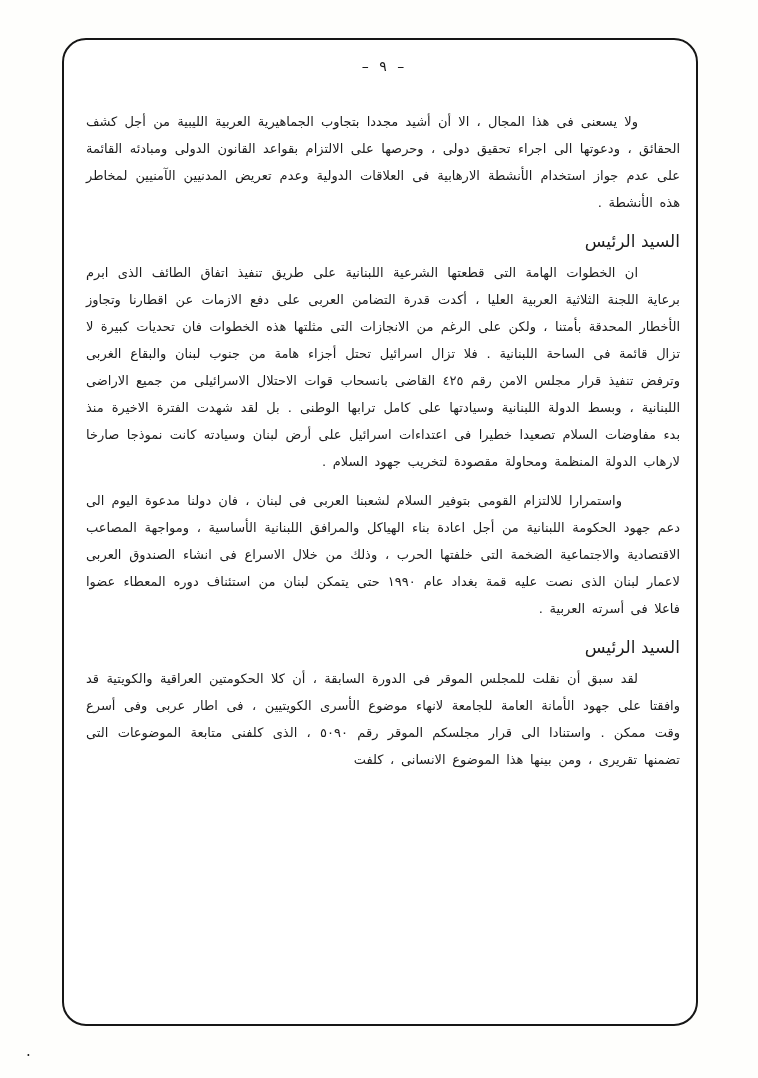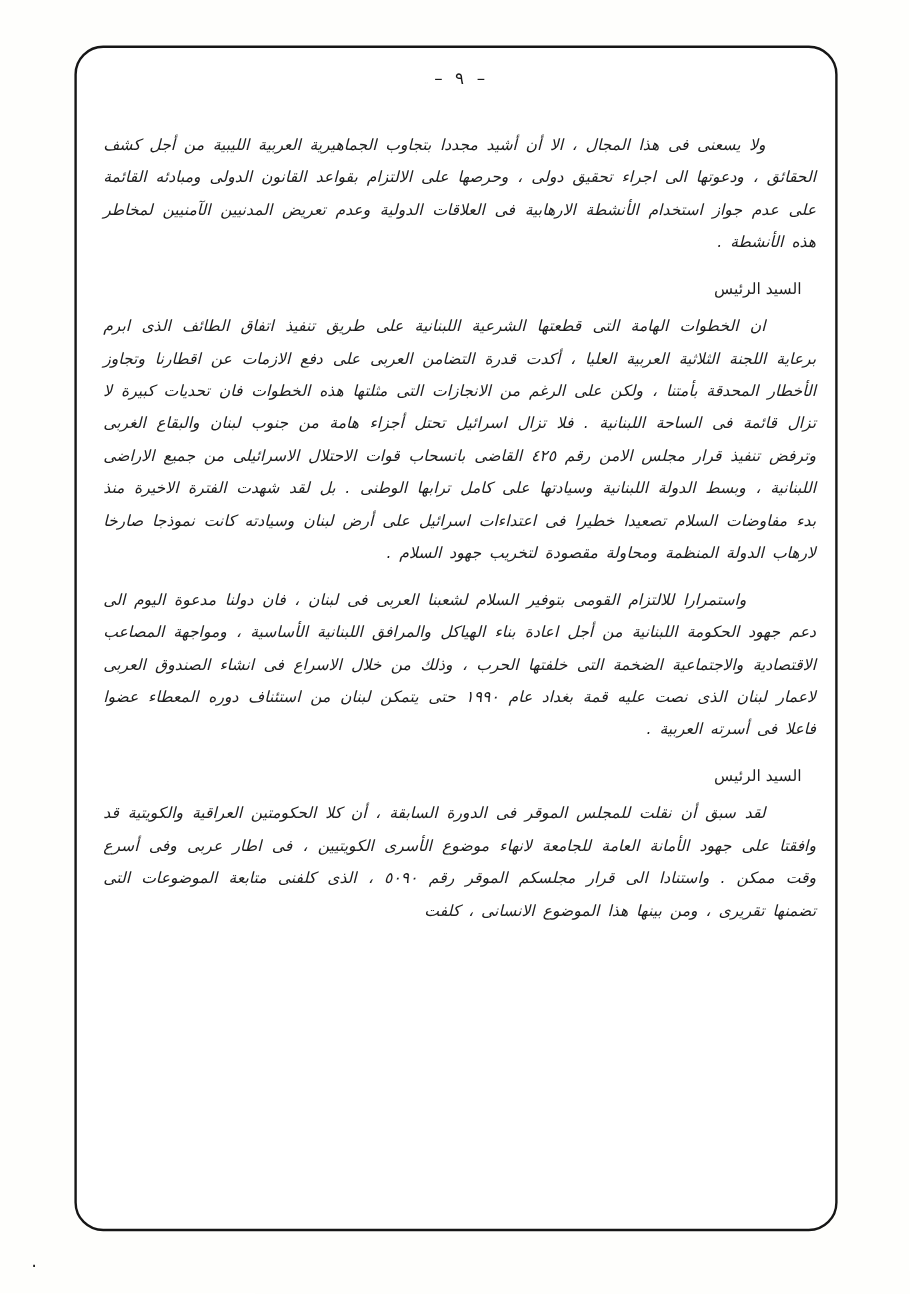--- a/index.html
+++ b/index.html
@@ -45,30 +45,29 @@
   }
   p.para {
     font-size: 13px;
     line-height: 27px;
     text-align: justify;
     text-align-last: right;
     text-indent: 42px;
     margin: 0 0 12px 0;
     word-spacing: 2.5px;
     letter-spacing: 0.2px;
-    font-style: italic;
   }
   p.para.deep-indent {
     text-indent: 58px;
   }
   .heading {
-    font-size: 13px;
+    font-size: 17px;
     line-height: 27px;
     text-indent: 0;
-    margin: 6px 12px 4px 0;
+    margin: 6px 0 4px 0;
   }
   .stray-mark {
     position: absolute;
     left: 26px;
     top: 1042px;
     font-size: 15px;
     color: #222;
   }
 </style>
 </head>

